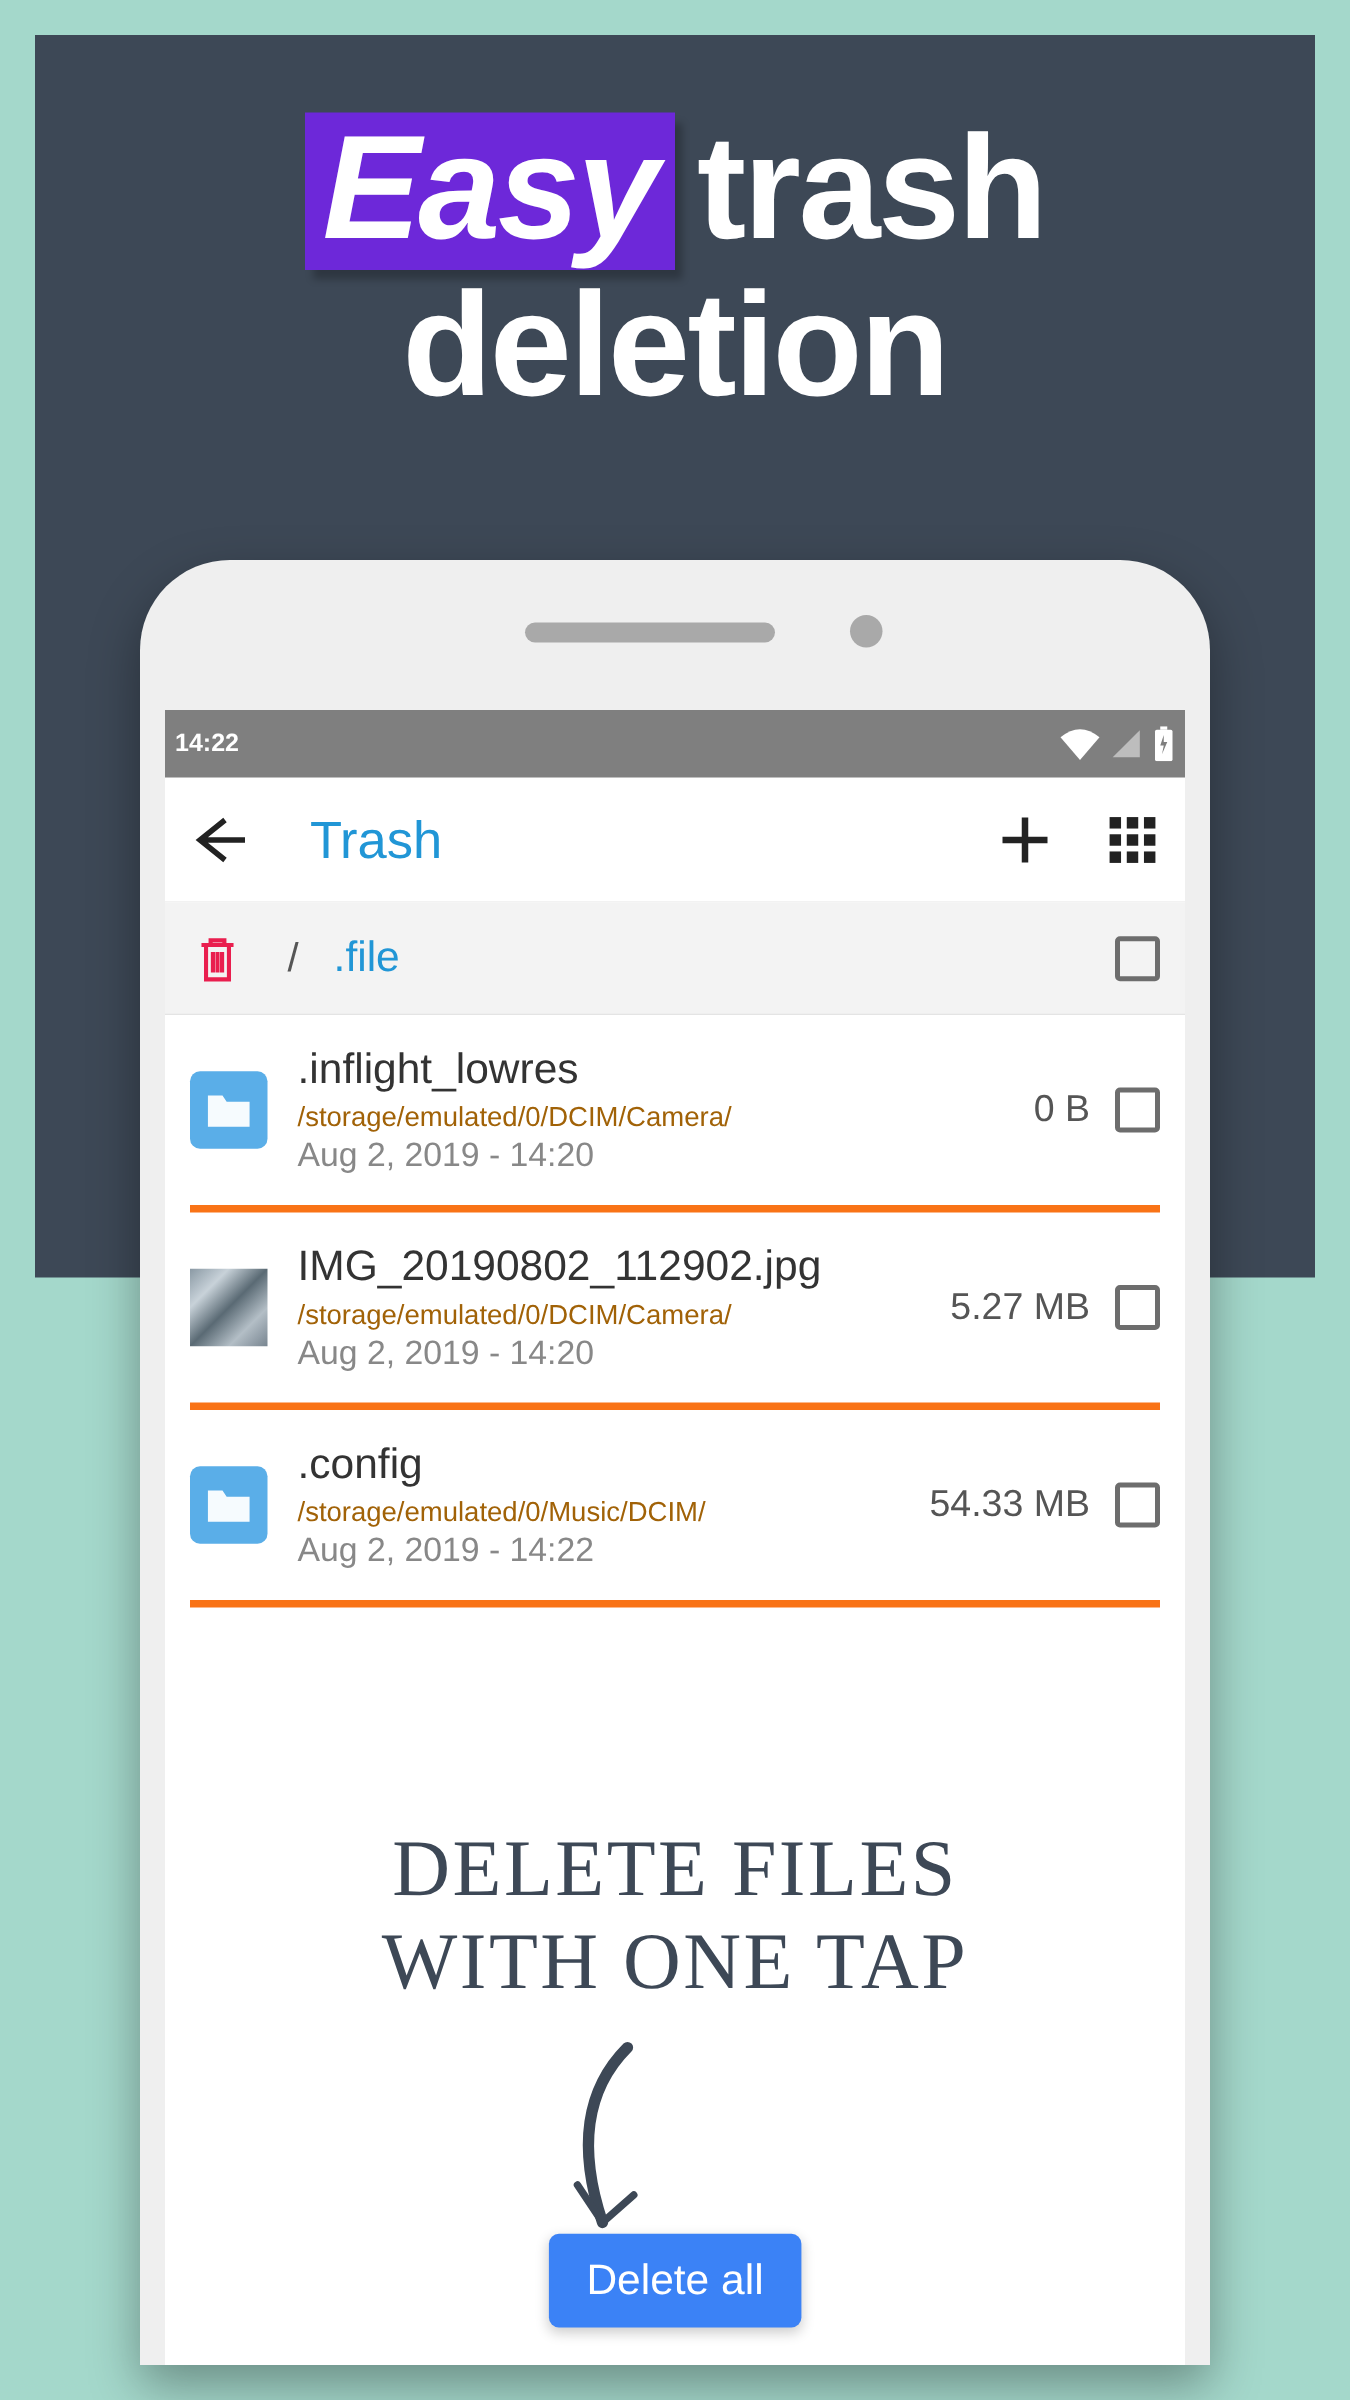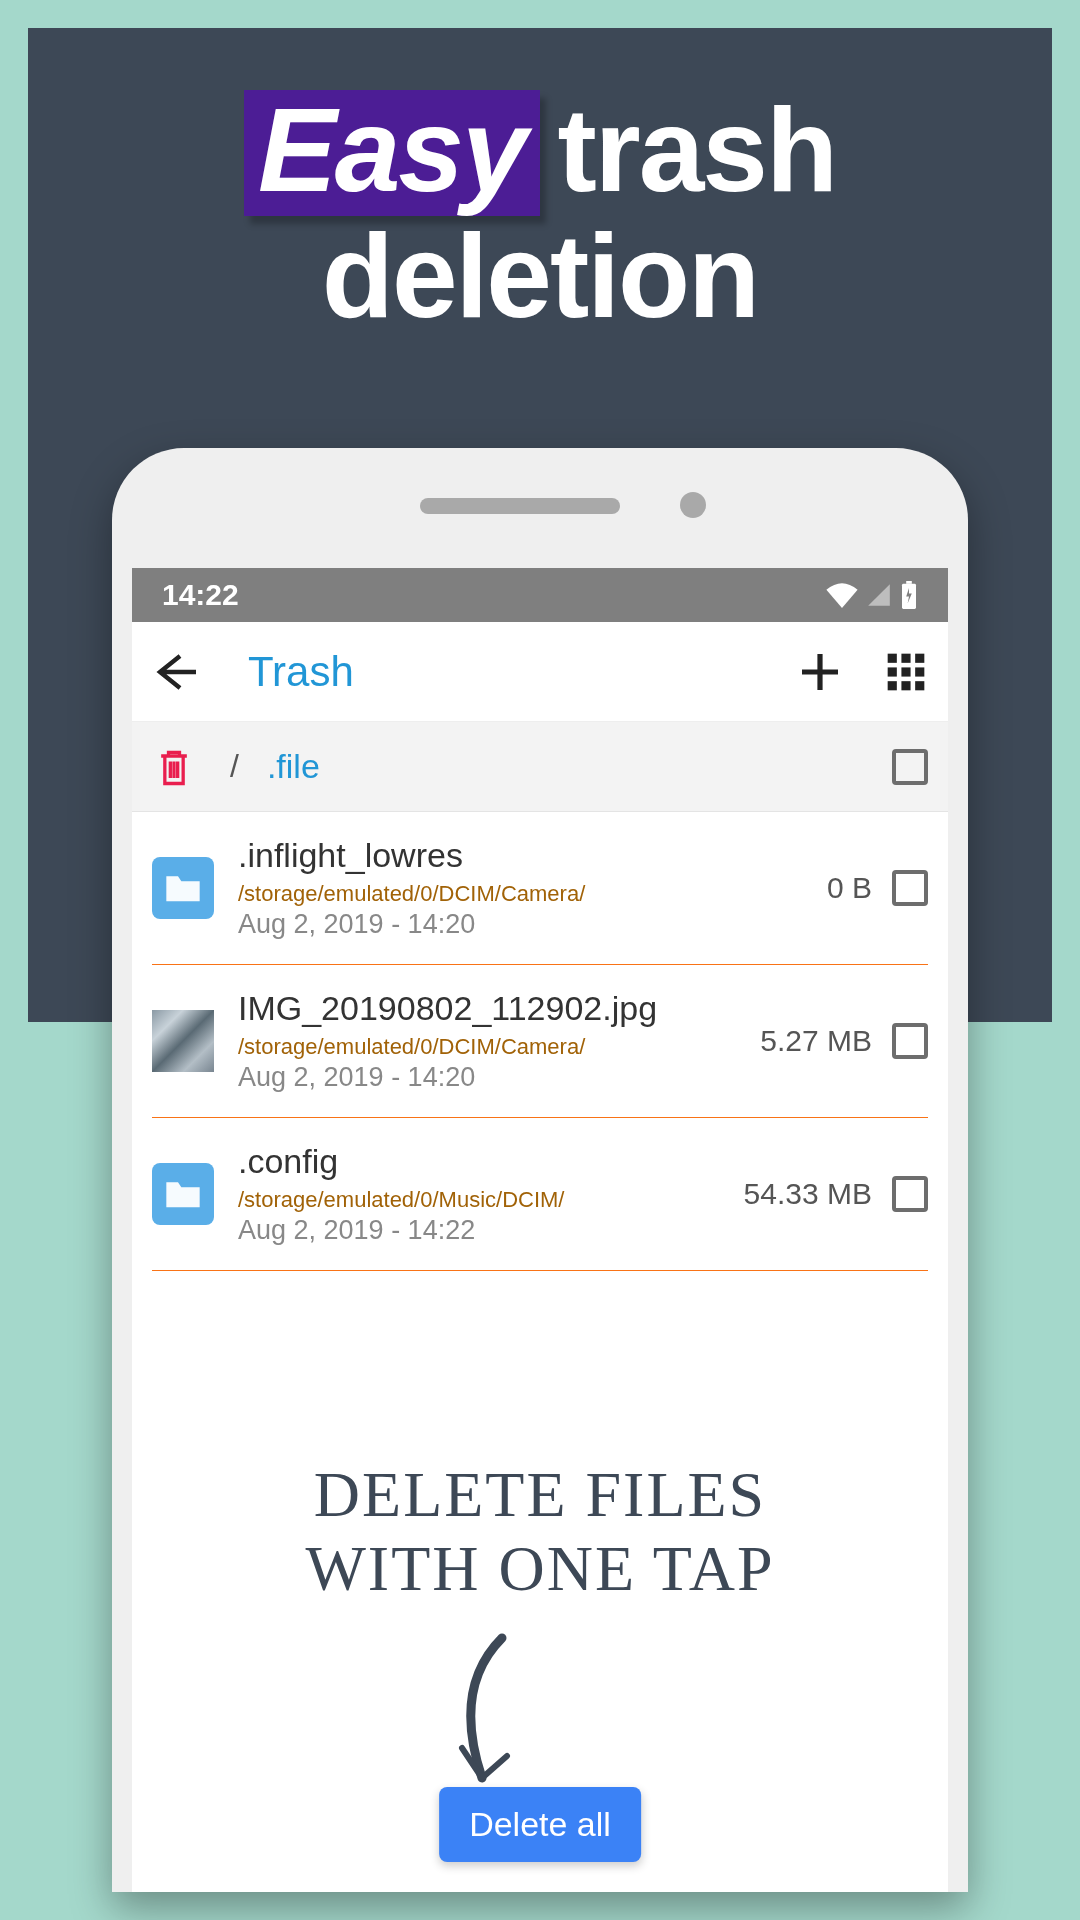--- a/index.html
+++ b/index.html
@@ -30,21 +30,21 @@
   position: absolute;
   top: 90px; left: 0; right: 0;
   text-align: center;
   color: #fff;
   font-weight: 800;
   font-size: 118px;
   line-height: 1.02;
   letter-spacing: -2px;
 }
 .headline .hl-easy {
-  background: #4c1d95;
+  background: #6d28d9;
   display: inline-block;
   padding: 0 14px 6px 14px;
   margin-right: 18px;
   box-shadow: 6px 8px 6px rgba(0,0,0,0.25);
   font-style: italic;
 }
 
 .phone {
   position: absolute;
   left: 112px; top: 448px;
@@ -80,22 +80,22 @@
   left: 20px; right: 20px; top: 120px; bottom: 0;
   background: #fff;
 }
 
 .status-bar {
   height: 54px;
   background: #7f7f7f;
   color: #fff;
   display: flex;
   align-items: center;
-  padding: 0 30px;
-  font-size: 30px;
+  padding: 0 8px;
+  font-size: 20px;
   font-weight: 600;
 }
 .status-right { margin-left: auto; display: flex; align-items: center; gap: 8px; }
 .status-right svg { display: block; }
 
 .app-bar {
   height: 100px;
   display: flex;
   align-items: center;
   padding: 12px 20px;
@@ -123,21 +123,21 @@
 .bc-sep { margin: 0 28px 0 34px; color: #555; font-size: 32px; }
 .bc-folder { color: #2196d6; font-size: 34px; }
 .bc-spacer { flex: 1; }
 .bc-check { width: 36px; height: 36px; border: 4px solid #6d6d6d; border-radius: 4px; }
 
 .file-list { padding: 0 20px; }
 .file-row {
   display: flex;
   align-items: center;
   padding: 24px 0;
-  border-bottom: 1px solid #f97316;
+  border-bottom: 6px solid #f97316;
 }
 .file-icon {
   width: 62px; height: 62px;
   background: #5aaee8;
   border-radius: 8px;
   display: flex; align-items: center; justify-content: center;
   flex-shrink: 0;
 }
 .file-thumb {
   width: 62px; height: 62px;

